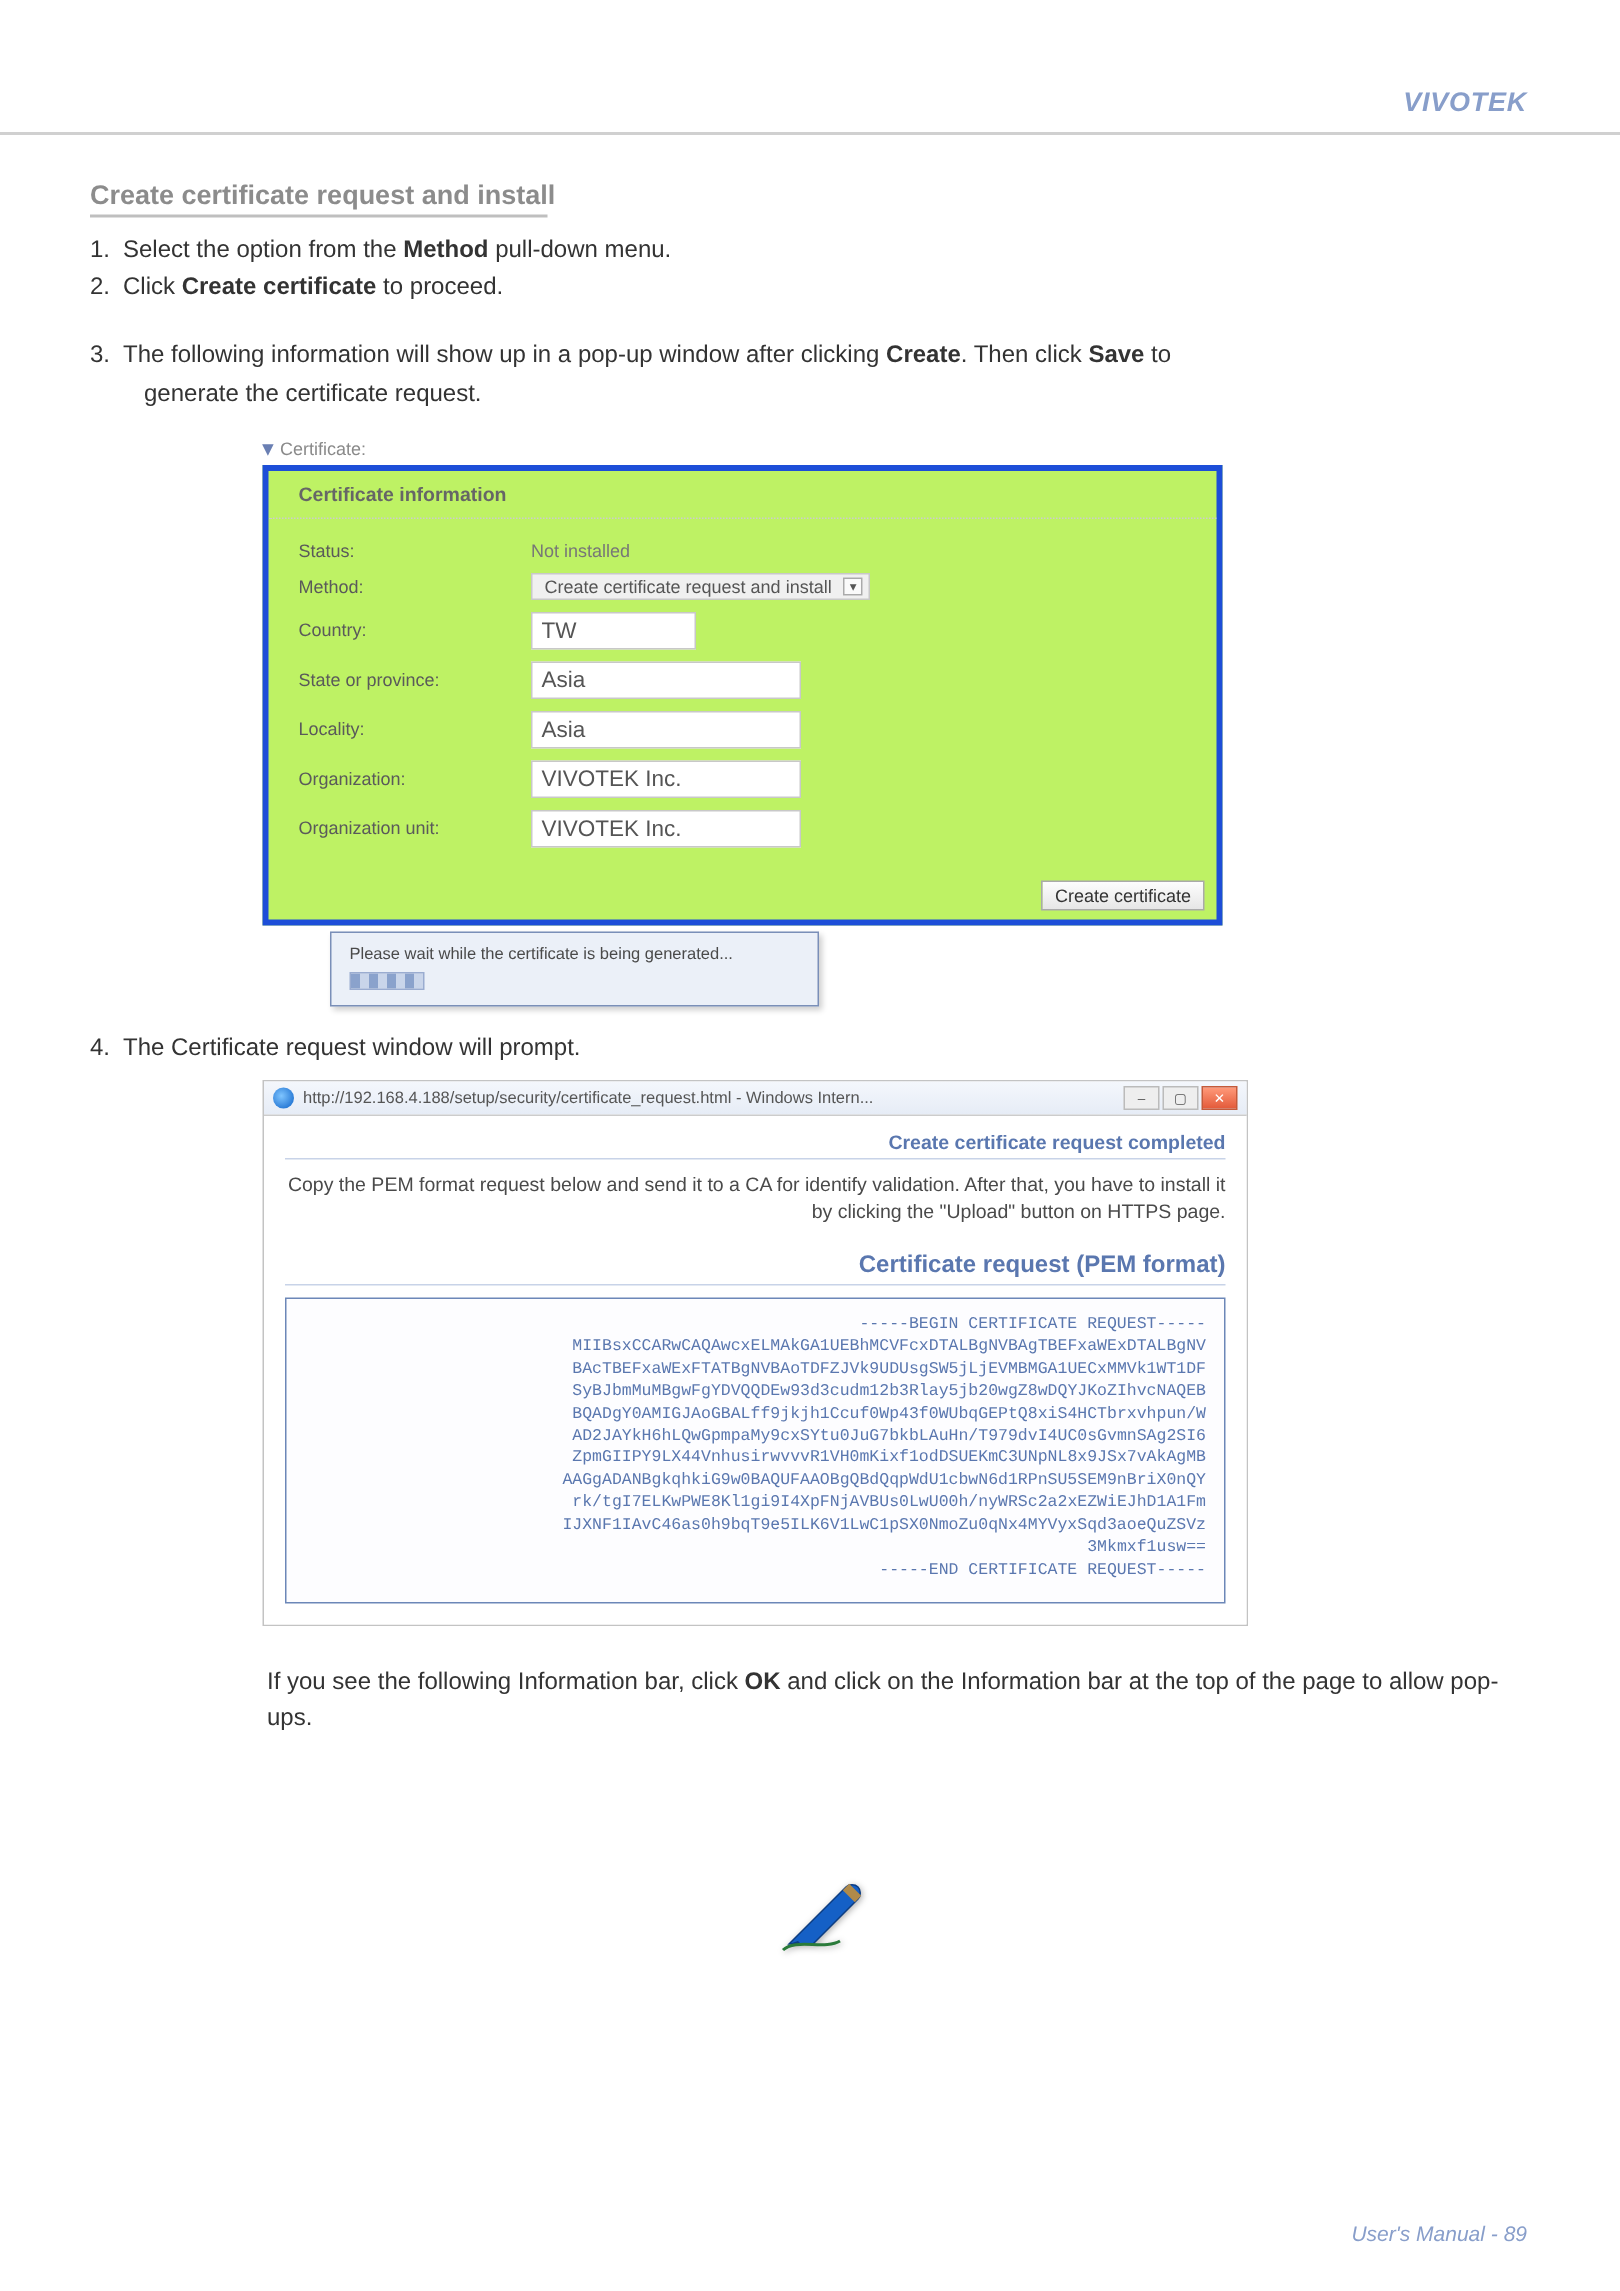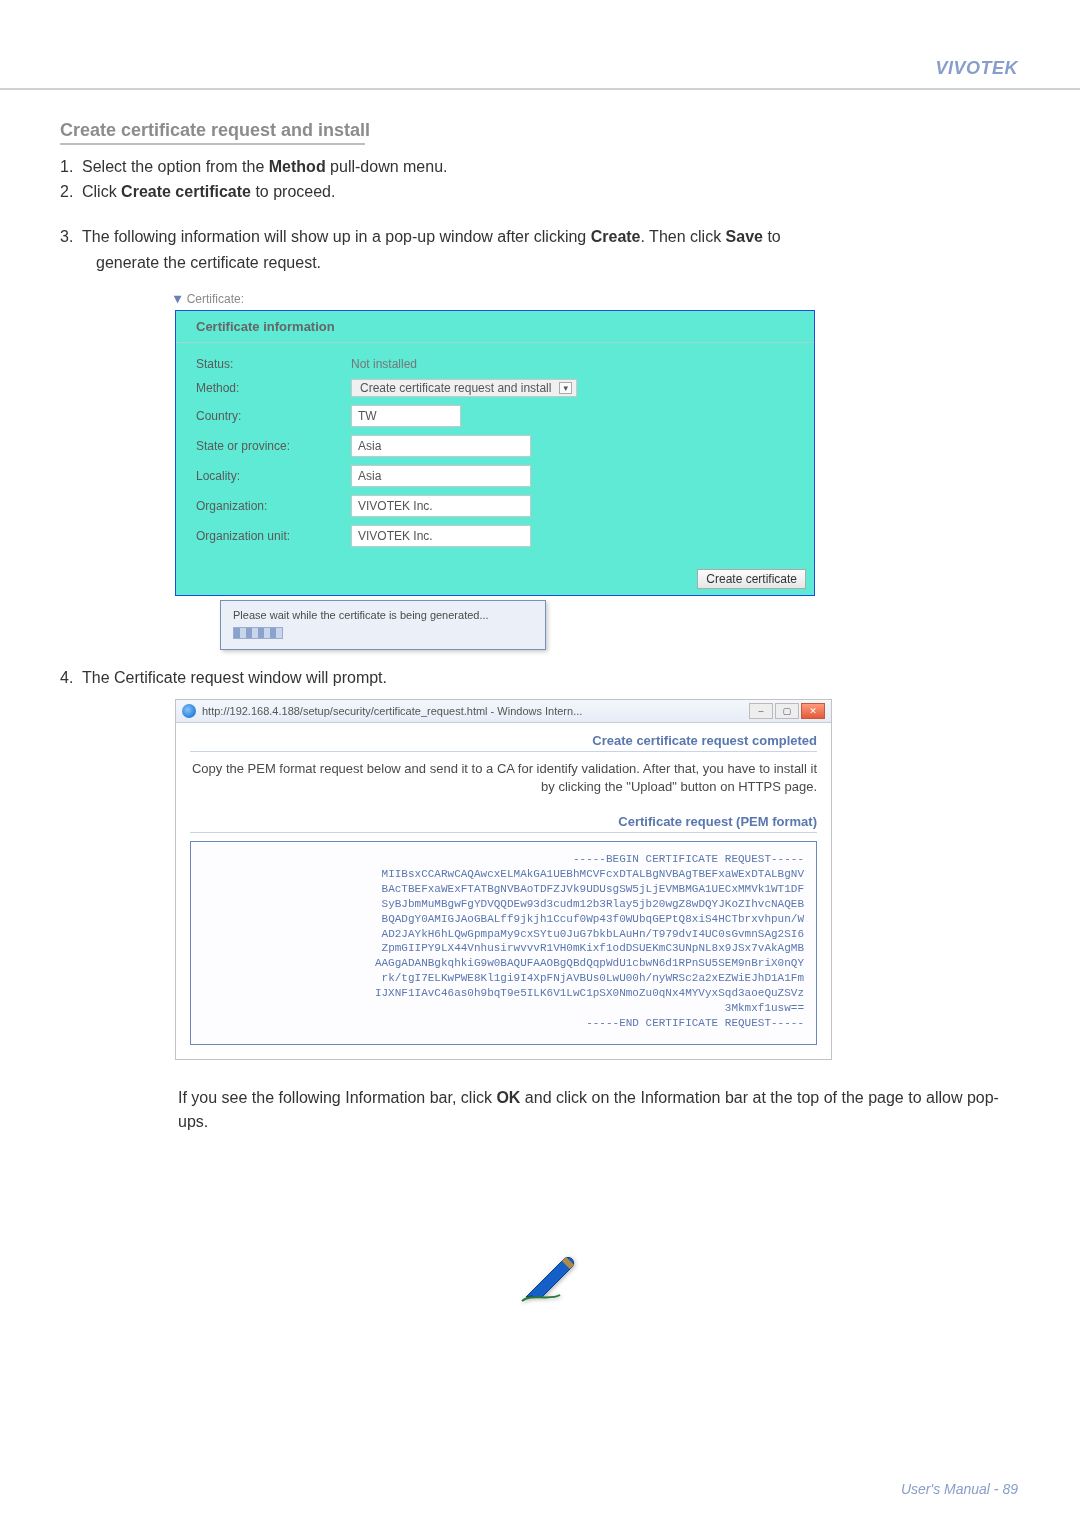--- a/index.html
+++ b/index.html
@@ -72,23 +72,23 @@
     color: #8a8a8a;
   }
   .cert-expand .tri {
     color: #6a7fb3;
     display: inline-block;
     transform: rotate(90deg);
     font-size: 10px;
     margin-right: 4px;
   }
   .cert-box {
-    border: 1px solid #1d4ed8;
+    border: 4px solid #1d4ed8;
     margin-top: 4px;
-    background: #5eead4;
+    background: #bef264;
   }
   .cert-header {
     padding: 8px 20px;
     font-size: 13px;
     font-weight: bold;
     color: #666;
     border-bottom: 1px dotted #ccc;
   }
   .cert-body {
     padding: 10px 20px 14px 20px;
@@ -108,21 +108,21 @@
     color: #777;
   }
   .form-row .inbox {
     display: inline-block;
     min-width: 180px;
     box-sizing: border-box;
     padding: 3px 6px;
     border: 1px solid #c8c8c8;
     background: #fff;
     color: #555;
-    font-size: 12px;
+    font-size: 15px;
   }
   .form-row .sel {
     display: inline-flex;
     align-items: center;
     padding: 1px 4px 1px 8px;
     border: 1px solid #c8c8c8;
     background: #f0f0f0;
     color: #555;
     font-size: 12px;
   }
@@ -207,21 +207,21 @@
     padding-bottom: 3px;
     margin-bottom: 8px;
   }
   .pem-desc {
     font-size: 13px;
     color: #4a4a4a;
     line-height: 1.4;
     margin-bottom: 18px;
   }
   .pem-sub {
-    font-size: 13px;
+    font-size: 16px;
     color: #5a77af;
     font-weight: bold;
     border-bottom: 1px solid #c8d3e8;
     padding-bottom: 3px;
     margin-bottom: 8px;
   }
   .pem-block {
     border: 1px solid #6c87b8;
     padding: 10px 12px 14px 12px;
     font-family: "Courier New", monospace;

